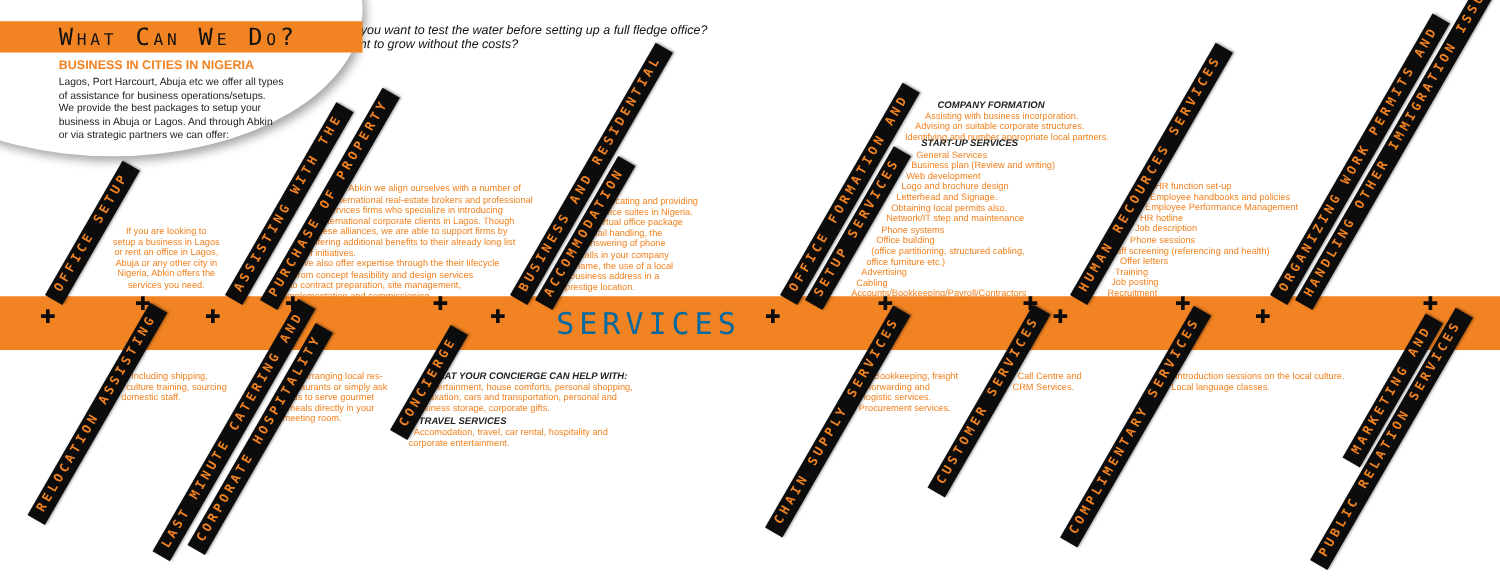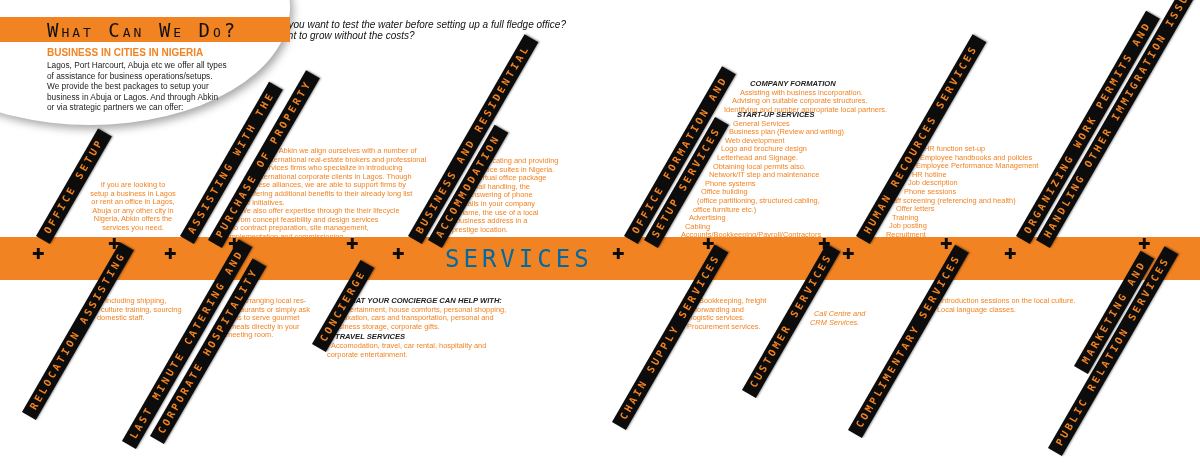--- a/index.html
+++ b/index.html
@@ -172,21 +172,21 @@
   <div style="padding-left:0px">corporate entertainment.</div>
 </div>
 
 <div class="otext" style="left:687px;top:297px;">
   <div style="padding-left:12px">Bookkeeping, freight</div>
   <div style="padding-left:8px">forwarding and</div>
   <div style="padding-left:4px">logistic services.</div>
   <div style="padding-left:0px">Procurement services.</div>
 </div>
 
-<div class="otext" style="left:810px;top:310px;font-style:italic;">
+<div class="otext" style="left:810px;top:297px;">
   <div style="padding-left:4px">Call Centre and</div>
   <div style="padding-left:0px">CRM Services.</div>
 </div>
 
 <div class="otext" style="left:937px;top:297px;">
   <div style="padding-left:3px">Introduction sessions on the local culture.</div>
   <div style="padding-left:0px">Local language classes.</div>
 </div>
 
 </body></html>

